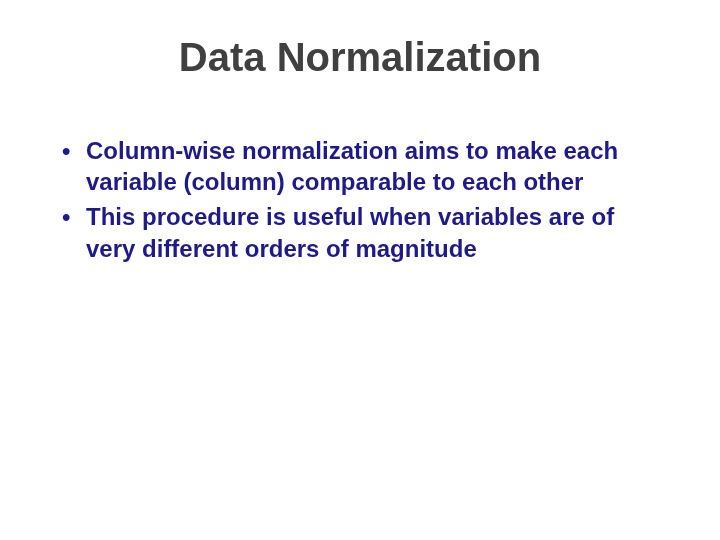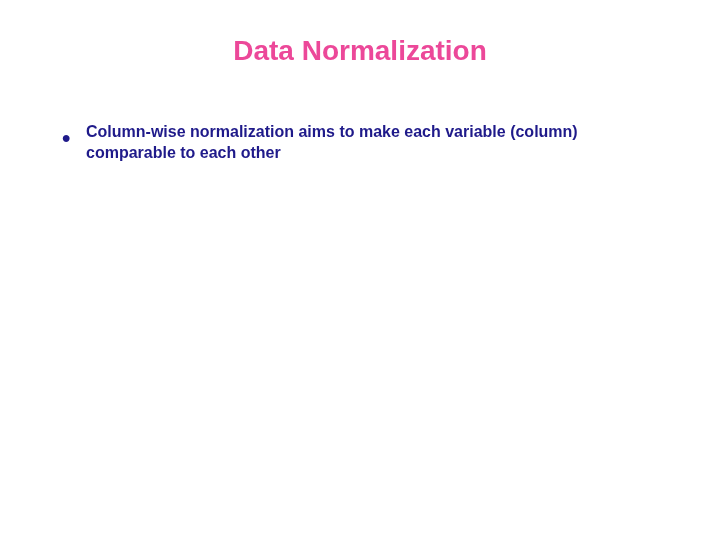--- a/index.html
+++ b/index.html
@@ -9,49 +9,50 @@
     }
     body {
       width: 720px;
       height: 540px;
       background: #ffffff;
       font-family: Arial, Helvetica, sans-serif;
       padding: 30px 50px;
       overflow: hidden;
     }
     .slide-title {
-      font-size: 28px;
+      font-size: 40px;
       font-weight: bold;
-      color: #ec4899;
+      color: #404040;
       text-align: center;
       margin-top: 5px;
       margin-bottom: 55px;
     }
     .bullet-list {
       list-style: none;
       padding-left: 8px;
     }
     .bullet-item {
       position: relative;
       padding-left: 28px;
       margin-bottom: 4px;
-      font-size: 16px;
+      font-size: 24px;
       font-weight: bold;
       color: #1f1a8a;
       line-height: 1.3;
     }
     .bullet-item::before {
       content: "•";
       position: absolute;
       left: 4px;
       top: 0;
       color: #1f1a8a;
       font-size: 24px;
     }
   </style>
 </head>
 <body>
 
 <h1 class="slide-title">Data Normalization</h1>
 
 <ul class="bullet-list">
   <li class="bullet-item">Column-wise normalization aims to make each variable (column) comparable to each other</li>
+  <li class="bullet-item">This procedure is useful when variables are of very different orders of magnitude</li>
 </ul>
 
 </body></html>

